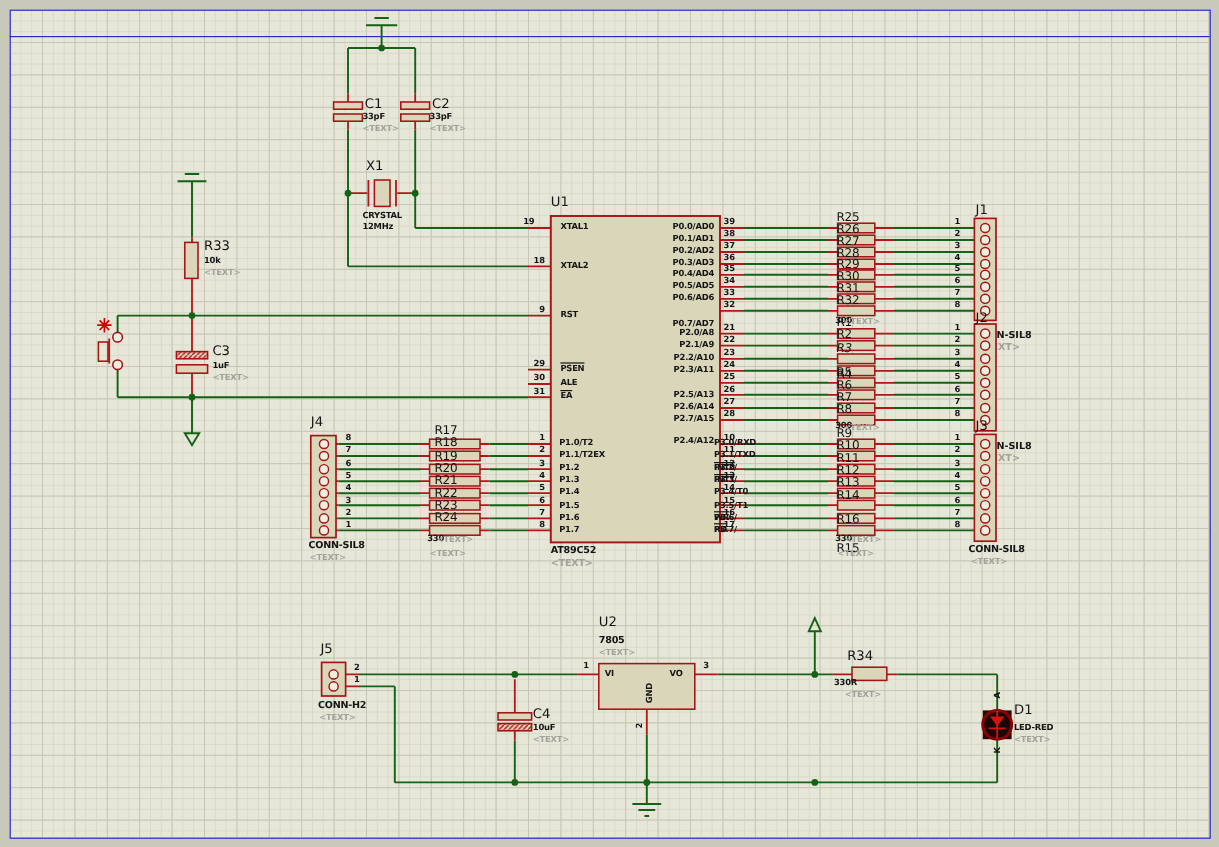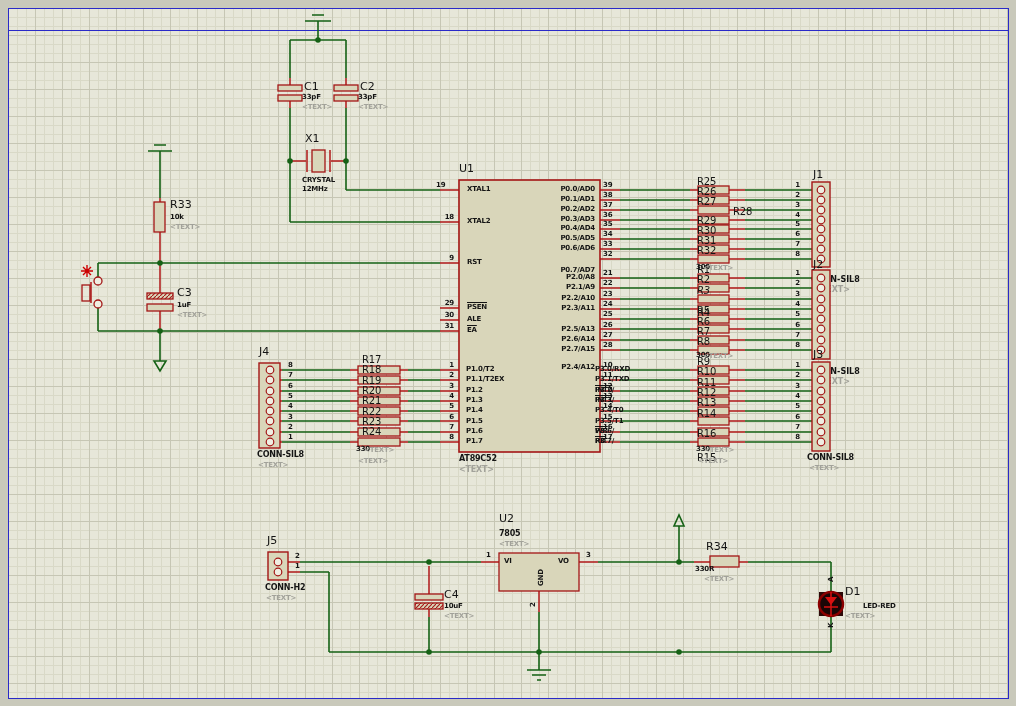--- a/index.html
+++ b/index.html
@@ -361,21 +361,21 @@
     <span class="t" style="top: 437.1px;">
         <span>P3.7/</span>
         <span class="bar">RD</span>
       </span>
   </div>
 
   <div class="col col-bank">
     <span class="t" style="top: 177px;">R25</span>
       <span class="t" style="top: 186.857px;">R26</span>
       <span class="t" style="top: 196.714px;">R27</span>
-      <span class="t" style="top: 206.571px; padding-left: 36px;">R28</span>
+      <span class="t" style="top: 206.571px;">R28</span>
       <span class="t" style="top: 216.428px;">R29</span>
       <span class="t" style="top: 226.285px;">R30</span>
       <span class="t" style="top: 236.142px;">R31</span>
       <span class="t" style="top: 245.999px;">R32</span>
   </div>
   <div class="col col-bank">
     <span class="t" style="top: 265px;">R1</span>
       <span class="t" style="top: 275.3px;">R2</span>
       <span class="t" style="top: 285.6px; font-style: italic;">R3</span>
       <span class="t" style="top: 308px;">R4</span>
@@ -485,17 +485,17 @@
 
   <span class="t ref" style="left:444px;top:589px">C4</span>
   <span class="t" style="left:444px;top:602px">10uF</span>
   <span class="t grey" style="left:444px;top:612px">&lt;TEXT&gt;</span>
 
   <span class="t ref" style="left:706px;top:541px">R34</span>
   <span class="t" style="left:695px;top:565px">330R</span>
   <span class="t grey" style="left:704px;top:575px">&lt;TEXT&gt;</span>
 
   <span class="t ref" style="left:845px;top:586px">D1</span>
-  <span class="t" style="left:863px;top:602px">LED-RED</span>
+  <span class="t" style="left:845px;top:602px">LED-RED</span>
   <span class="t grey" style="left:845px;top:612px">&lt;TEXT&gt;</span>
   <span class="t rot" style="left:827px;top:582px">A</span>
   <span class="t rot" style="left:827px;top:628px">K</span>
 </div>
 
 </body></html>

